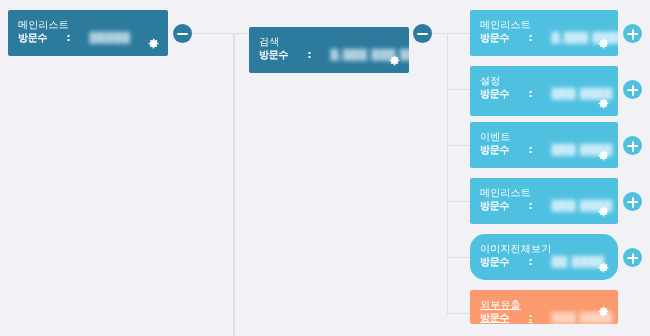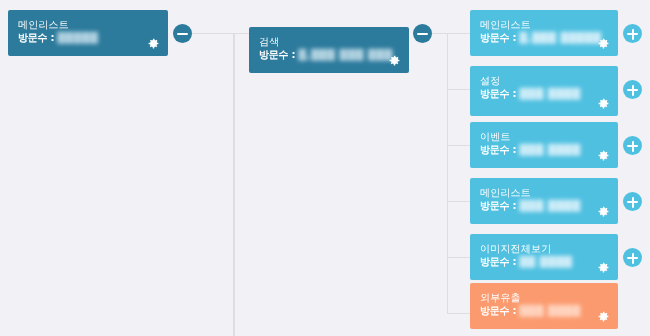--- a/index.html
+++ b/index.html
@@ -57,21 +57,21 @@
     letter-spacing: 0.2px;
     white-space: nowrap;
   }
   .node-visits {
     font-size: 10px;
     line-height: 14px;
     font-weight: bold;
     white-space: nowrap;
     display: flex;
     align-items: center;
-    gap: 3px;
+    gap: 19px;
   }
   .visit-label { letter-spacing: -0.2px; }
   .visit-sep { font-weight: bold; }
 
   
   .visit-value {
     display: inline-block;
     font-weight: bold;
     letter-spacing: 0.5px;
     filter: blur(2.1px);
@@ -236,37 +236,37 @@
     </div>
     <div class="gear-btn">
       <svg width="13" height="13" viewBox="0 0 24 24" fill="#ffffff">
         <path d="M12 8.2a3.8 3.8 0 1 0 0 7.6 3.8 3.8 0 0 0 0-7.6zm0 5.6a1.8 1.8 0 1 1 0-3.6 1.8 1.8 0 0 1 0 3.6z"></path>
         <path d="M21 13.2v-2.4l-2.3-.4a7 7 0 0 0-.7-1.7l1.3-1.9-1.7-1.7-1.9 1.3a7 7 0 0 0-1.7-.7L13.6 3h-2.4l-.4 2.7a7 7 0 0 0-1.7.7L7.2 5.1 5.5 6.8l1.3 1.9a7 7 0 0 0-.7 1.7L3 10.8v2.4l2.7.4c.16.6.4 1.17.7 1.7l-1.3 1.9 1.7 1.7 1.9-1.3c.53.3 1.1.54 1.7.7l.4 2.7h2.4l.4-2.7c.6-.16 1.17-.4 1.7-.7l1.9 1.3 1.7-1.7-1.3-1.9c.3-.53.54-1.1.7-1.7l2.3-.4z"></path>
       </svg>
     </div>
   </div>
   <div class="toggle-btn toggle-plus" style="left:623px; top:192px;"></div>
 
-  <div class="node node-light" style="left:470px; top:234px; width:148px; height:46px;">
+  <div class="node node-light" style="left:470px; top:234px; width:148px; height:46px;border-radius:15px;">
     <div class="node-title">이미지전체보기</div>
     <div class="node-visits">
       <span class="visit-label">방문수</span>
       <span class="visit-sep">:</span>
       <span class="visit-value">██ ████</span>
     </div>
     <div class="gear-btn">
       <svg width="13" height="13" viewBox="0 0 24 24" fill="#ffffff">
         <path d="M12 8.2a3.8 3.8 0 1 0 0 7.6 3.8 3.8 0 0 0 0-7.6zm0 5.6a1.8 1.8 0 1 1 0-3.6 1.8 1.8 0 0 1 0 3.6z"></path>
         <path d="M21 13.2v-2.4l-2.3-.4a7 7 0 0 0-.7-1.7l1.3-1.9-1.7-1.7-1.9 1.3a7 7 0 0 0-1.7-.7L13.6 3h-2.4l-.4 2.7a7 7 0 0 0-1.7.7L7.2 5.1 5.5 6.8l1.3 1.9a7 7 0 0 0-.7 1.7L3 10.8v2.4l2.7.4c.16.6.4 1.17.7 1.7l-1.3 1.9 1.7 1.7 1.9-1.3c.53.3 1.1.54 1.7.7l.4 2.7h2.4l.4-2.7c.6-.16 1.17-.4 1.7-.7l1.9 1.3 1.7-1.7-1.3-1.9c.3-.53.54-1.1.7-1.7l2.3-.4z"></path>
       </svg>
     </div>
   </div>
   <div class="toggle-btn toggle-plus" style="left:623px; top:248px;"></div>
 
-  <div class="node node-orange" style="left:470px; top:283px; width:148px; height:46px;">
+  <div class="node node-orange" style="left:470px; top:290px; width:148px; height:34px;text-decoration:underline;">
     <div class="node-title">외부유출</div>
     <div class="node-visits">
       <span class="visit-label">방문수</span>
       <span class="visit-sep">:</span>
       <span class="visit-value">███ ████</span>
     </div>
     <div class="gear-btn">
       <svg width="13" height="13" viewBox="0 0 24 24" fill="#ffffff">
         <path d="M12 8.2a3.8 3.8 0 1 0 0 7.6 3.8 3.8 0 0 0 0-7.6zm0 5.6a1.8 1.8 0 1 1 0-3.6 1.8 1.8 0 0 1 0 3.6z"></path>
         <path d="M21 13.2v-2.4l-2.3-.4a7 7 0 0 0-.7-1.7l1.3-1.9-1.7-1.7-1.9 1.3a7 7 0 0 0-1.7-.7L13.6 3h-2.4l-.4 2.7a7 7 0 0 0-1.7.7L7.2 5.1 5.5 6.8l1.3 1.9a7 7 0 0 0-.7 1.7L3 10.8v2.4l2.7.4c.16.6.4 1.17.7 1.7l-1.3 1.9 1.7 1.7 1.9-1.3c.53.3 1.1.54 1.7.7l.4 2.7h2.4l.4-2.7c.6-.16 1.17-.4 1.7-.7l1.9 1.3 1.7-1.7-1.3-1.9c.3-.53.54-1.1.7-1.7l2.3-.4z"></path>

